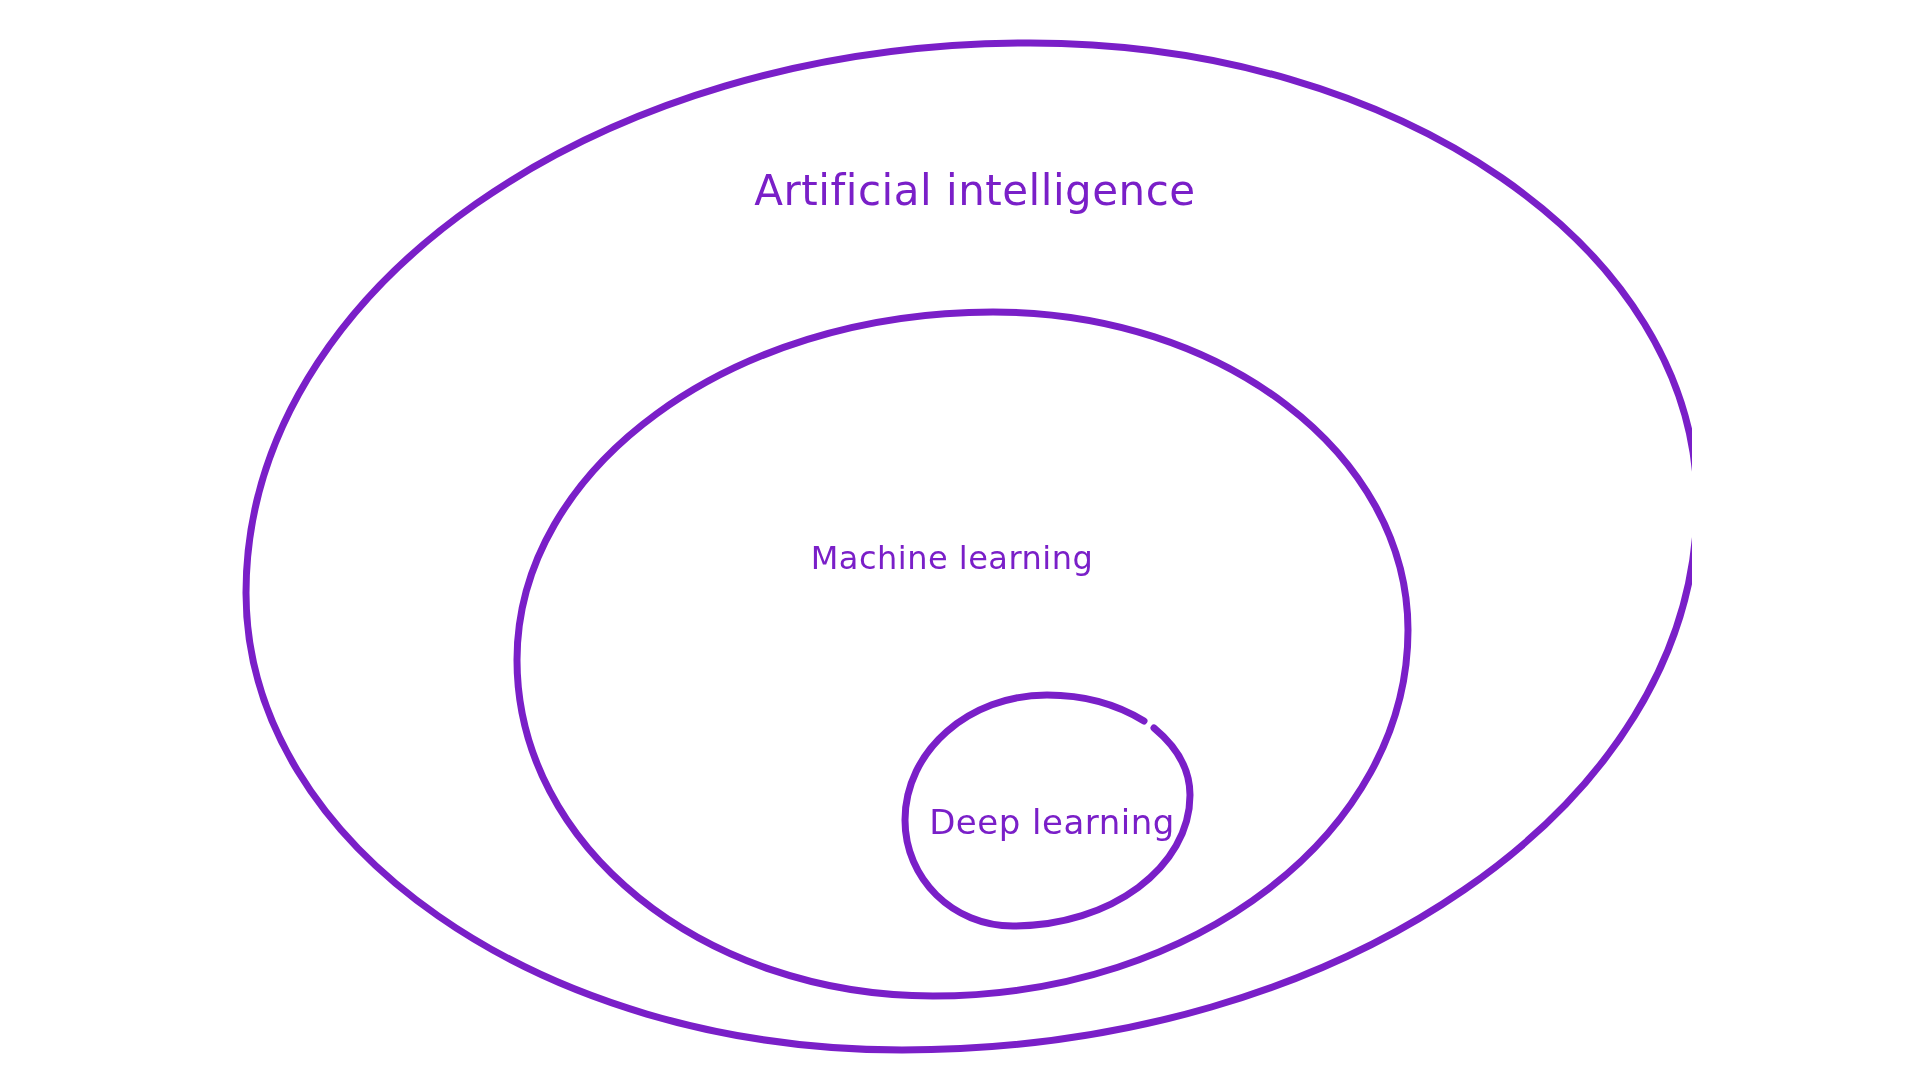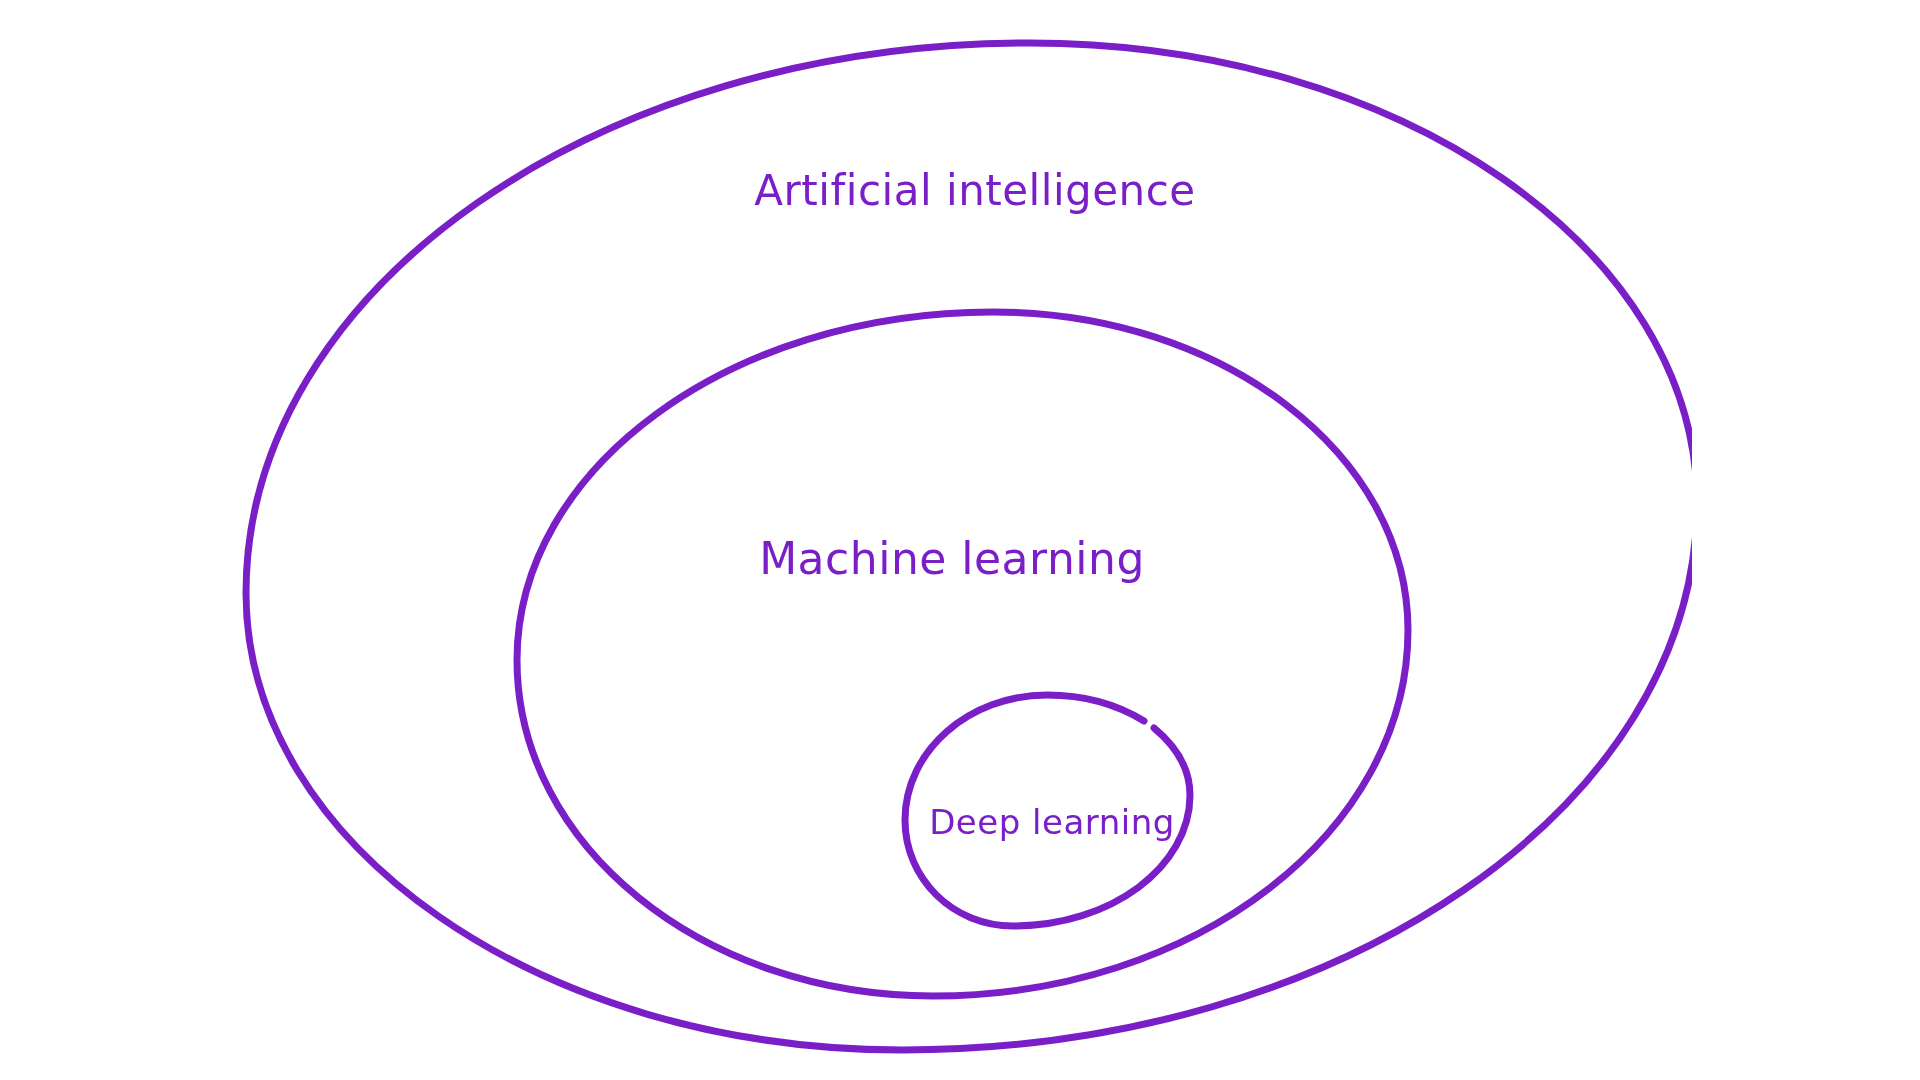--- a/index.html
+++ b/index.html
@@ -35,21 +35,21 @@
     font-weight: 500;
   }
   .label-ai {
     left: 975px;
     top: 190px;
     font-size: 42px;
   }
   .label-ml {
     left: 952px;
     top: 558px;
-    font-size: 44px;
+    font-size: 32px;
   }
   .label-dl {
     left: 1052px;
     top: 822px;
     font-size: 34px;
     text-align: right;
   }
 </style>
 </head>
 <body>

